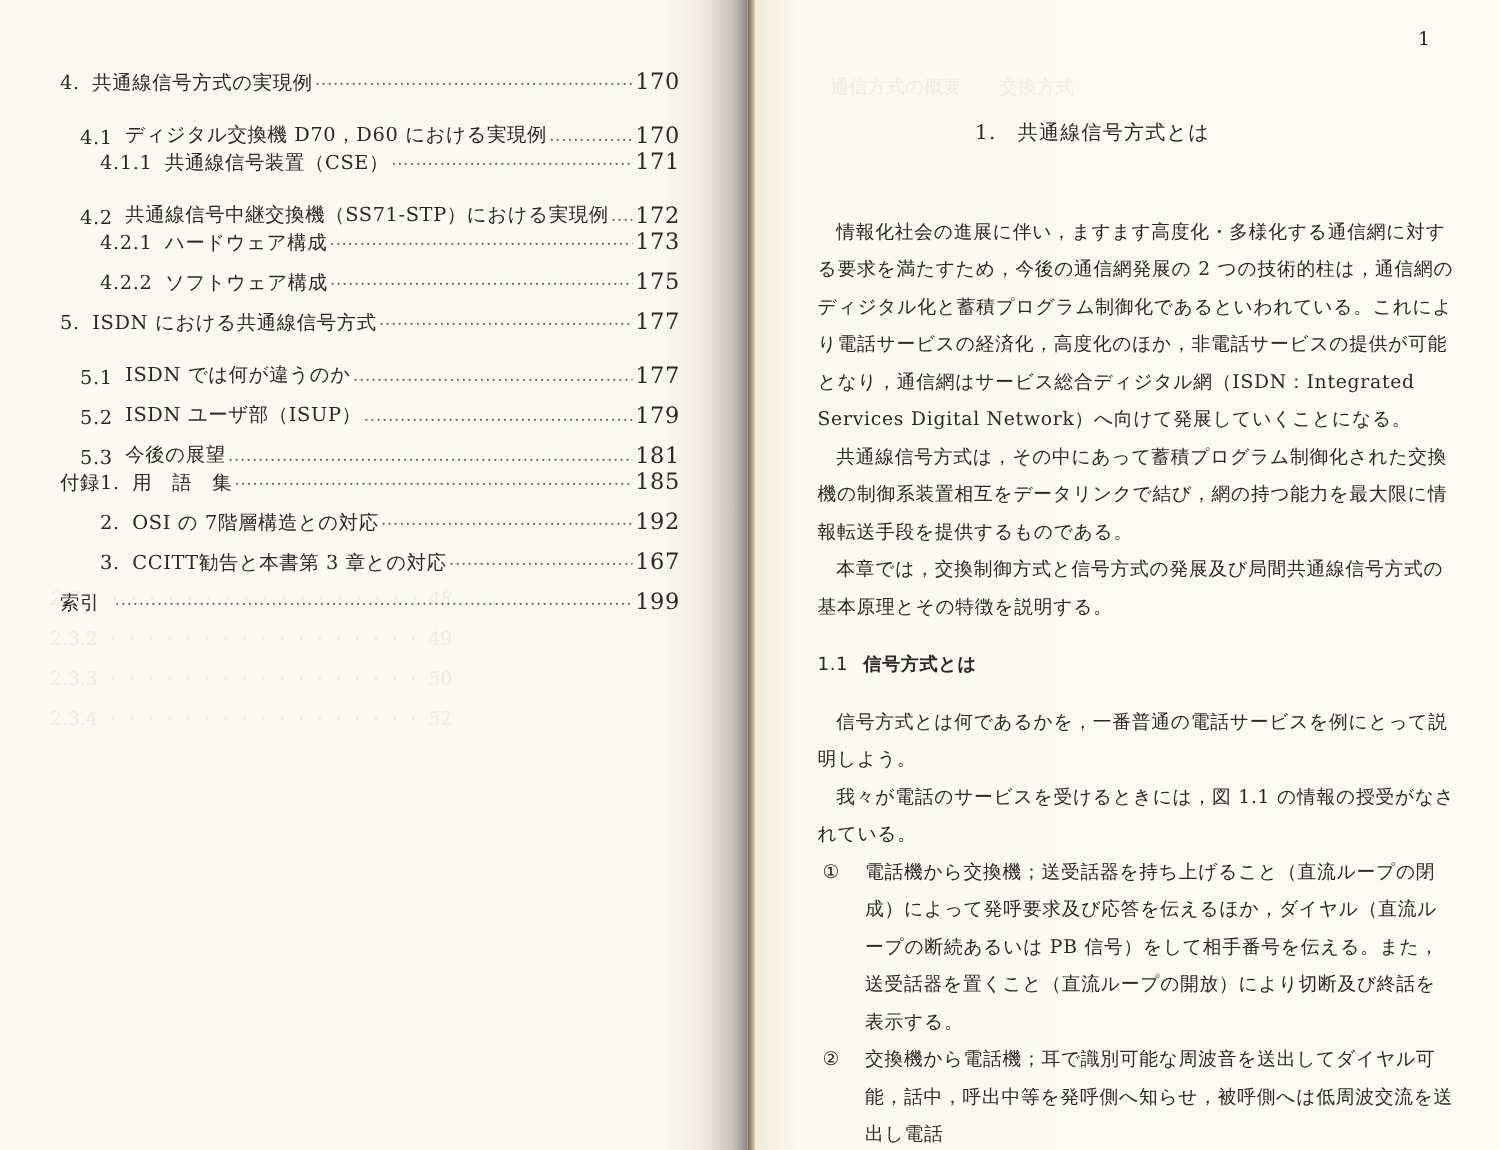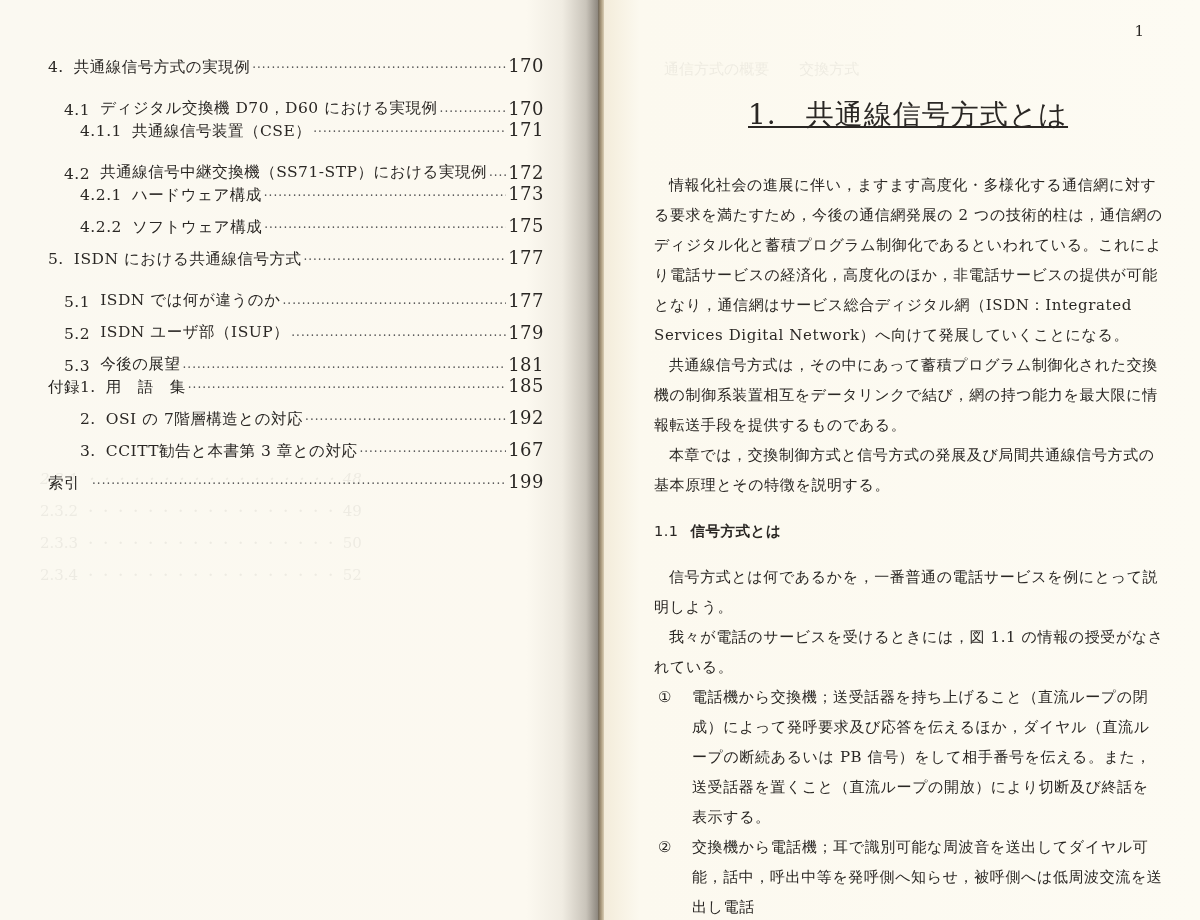--- a/index.html
+++ b/index.html
@@ -45,23 +45,22 @@
   .toc-dots::after { content: "························································································································"; }
   .toc-page { white-space: nowrap; font-size: 18px; }
   .lvl1 { padding-left: 0; }
   .lvl2 { padding-left: 16px; align-items: flex-end; }
   .lvl3 { padding-left: 32px; }
   .app2 { padding-left: 32px; }
 
   
   .page-number { position: absolute; right: 56px; top: 22px; font-size: 15px; }
   .chapter-title {
-    position: absolute; left: 748px; top: 96px; font-size: 28px; letter-spacing: 1px;
+    position: absolute; left: 780px; top: 96px; font-size: 16px; letter-spacing: 1px;
     white-space: nowrap;
-    text-decoration: underline;
   }
   .body-text {
     position: absolute; left: 654px; width: 510px; font-size: 15px;
     line-height: 30px; letter-spacing: 0.6px;
   }
   .body-text p { margin: 0; text-indent: 1em; }
   .section-heading {
     position: absolute; left: 654px; top: 522px;
     font-family: "DejaVu Sans", "Liberation Sans", sans-serif;
     font-size: 14.5px; font-weight: bold; letter-spacing: 0.5px;

